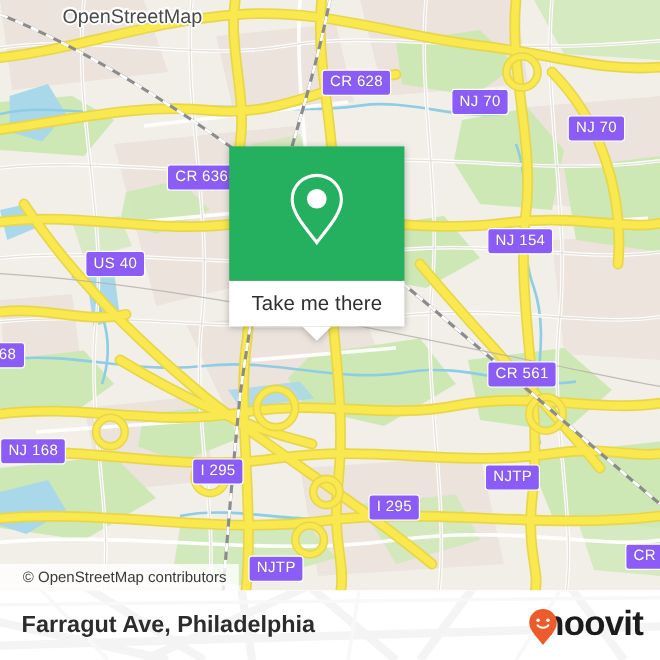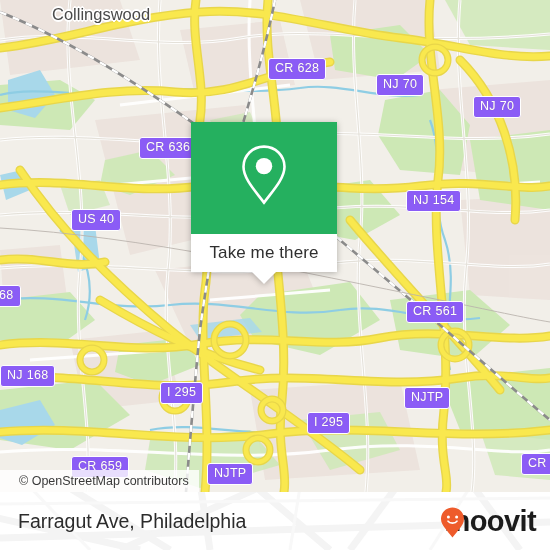--- a/index.html
+++ b/index.html
@@ -41,21 +41,21 @@
   #callout-label{color:#2f2f2f;font-size:17px;letter-spacing:.1px;}
   #callout-tip{position:absolute;left:50%;top:150px;transform:translateX(-50%);
                width:0;height:0;border-left:12px solid transparent;
                border-right:12px solid transparent;border-top:12px solid #ffffff;}
 
   
   #footer{position:absolute;left:0;top:492px;width:550px;height:58px;
           background:#ffffff;overflow:hidden;}
   #footer svg{position:absolute;left:0;top:0;}
   #footer-title{position:absolute;left:18px;top:50%;transform:translateY(-50%);
-                color:#2c2c2c;font-size:19.5px;white-space:nowrap;}
+                color:#2c2c2c;font-size:19.5px;white-space:nowrap;font-weight:bold;}
   #brand{position:absolute;right:14px;top:50%;transform:translateY(-50%);
          display:flex;align-items:center;gap:5px;}
   #brand-word{color:#1b1b1b;font-size:29px;font-weight:bold;letter-spacing:-.6px;
               line-height:1;}
 </style>
 </head>
 <body>
 
 <div id="app">
 
@@ -211,35 +211,34 @@
           <path d="M0,12 C70,40 150,90 230,150 C300,205 370,265 440,325 C480,360 520,395 550,420"></path>
           <path d="M275,0 C265,50 250,100 235,150 C218,210 208,270 200,330 C194,390 190,440 186,492"></path>
         </g>
 
         <g stroke="#b9b2ab" fill="none" stroke-width="1" opacity=".85">
           <path d="M0,228 C140,236 300,272 440,300 C490,310 525,318 550,322"></path>
         </g>
       </g>
     </svg>
 
-    <div class="place" style="left:52px;top:5px;">Collingswood</div>
+    <div class="place" style="left:52px;top:5px;">OpenStreetMap</div>
 
     <div class="shield" style="left:268px;top:10px;">CR 628</div>
     <div class="shield" style="left:376px;top:26px;">NJ 70</div>
     <div class="shield" style="left:473px;top:48px;">NJ 70</div>
     <div class="shield" style="left:139px;top:89px;">CR 636</div>
     <div class="shield" style="left:406px;top:142px;">NJ 154</div>
     <div class="shield" style="left:71px;top:161px;">US 40</div>
     <div class="shield" style="left:-8px;top:237px;">68</div>
     <div class="shield" style="left:406px;top:253px;">CR 561</div>
     <div class="shield" style="left:0px;top:317px;">NJ 168</div>
     <div class="shield" style="left:160px;top:334px;">I 295</div>
     <div class="shield" style="left:404px;top:339px;">NJTP</div>
     <div class="shield" style="left:307px;top:364px;">I 295</div>
-    <div class="shield" style="left:71px;top:408px;">CR 659</div>
     <div class="shield" style="left:207px;top:415px;">NJTP</div>
     <div class="shield" style="left:521px;top:405px;">CR 5</div>
 
     <div id="attrib">© OpenStreetMap contributors</div>
   </div>
 
   <div id="callout">
     <div id="callout-green">
       <span id="pin-icon">
         <svg width="52" height="64" viewBox="0 0 52 64">

